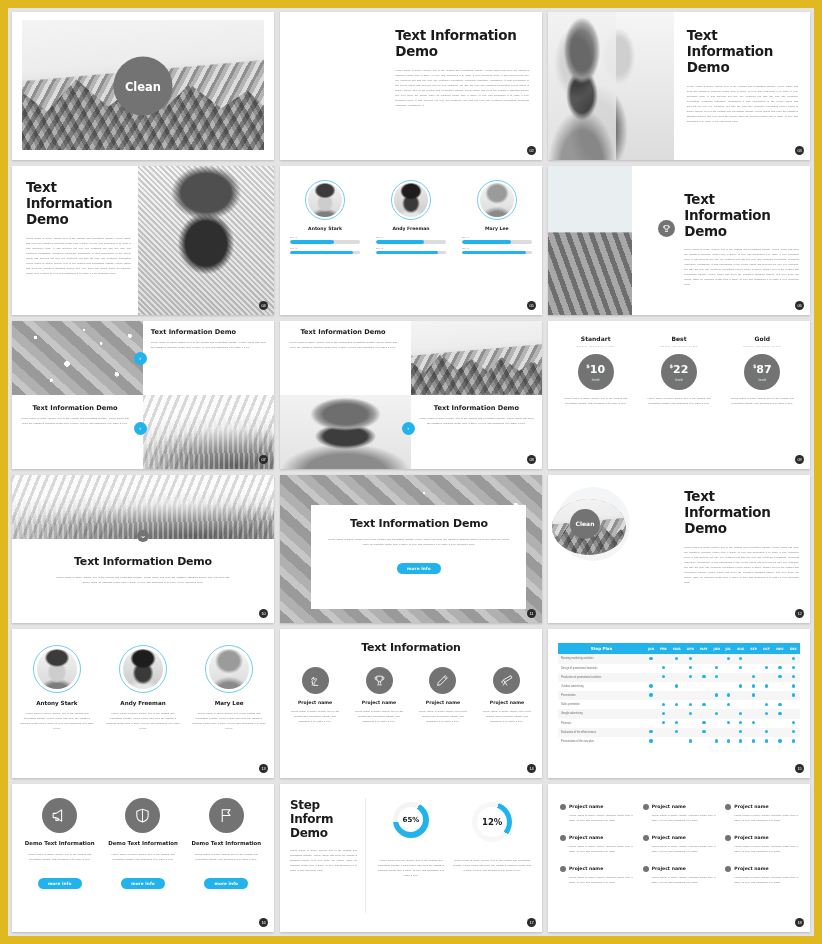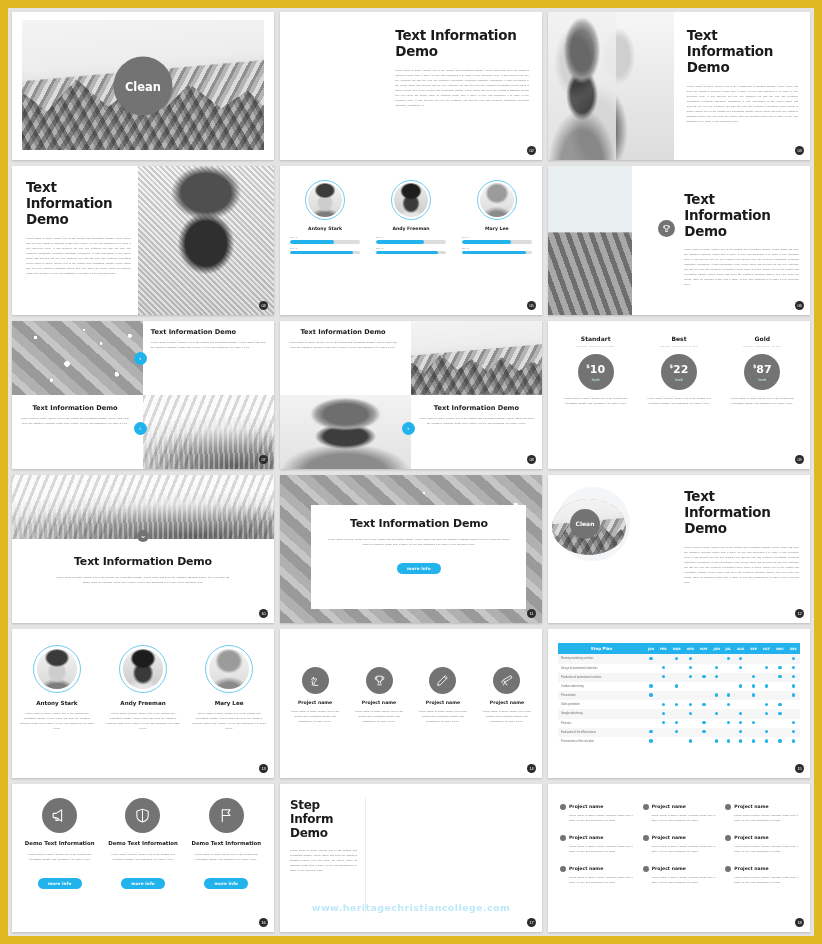--- a/index.html
+++ b/index.html
@@ -505,20 +505,21 @@
               <div class="avatar-face fem" style="width:40px;height:40px;"></div>
             </div>
           <div class="h-xs" style="font-size:5.6px;margin-top:7px;">Mary Lee</div>
           <div class="body-txt c" style="margin-top:5px;">Lorem Ipsum is simply dummy text of the printing and typesetting industry. Lorem Ipsum has been the industry's unknown printer took a galley of type and scrambled it to make a type.</div>
         </div>
       </div>
       <div class="pagenum">13</div>
     </div>
 
     <div class="slide">
+      <div class="h-mid" style="position:absolute;left:0;right:0;top:12px;text-align:center;">Text Information</div>
       <div class="flexrow" style="position:absolute;left:8px;right:8px;top:38px;justify-content:space-between;">
         <div style="width:22%;text-align:center;">
           <div class="circle blue ctr" style="width:27px;height:27px;margin:0 auto;">
             <svg width="13" height="13" viewBox="0 0 24 24" fill="none" stroke="#fff" stroke-width="1.6" stroke-linejoin="round">
               <path d="M8 21h9M9 21c0-4 1-6 3-8s2-4 1-5l-2 2-3-1 1-3-2 1-2 3 2 2-2 3 2 1c-1 2-1 3-1 5"></path>
             </svg>
           </div>
           <div class="h-xs" style="margin-top:6px;">Project name</div>
           <div class="body-txt c" style="margin-top:4px;">Lorem Ipsum is simply dummy text of the printing and typesetting industry and scrambled it to make a type.</div>
         </div>
@@ -772,20 +773,36 @@
         </div>
       </div>
       <div class="pagenum">16</div>
     </div>
 
     <div class="slide">
       <div style="position:absolute;left:10px;top:14px;width:29%;border-right:1px solid #ececec;padding-right:8px;height:78%;">
         <div class="h-big" style="font-size:12px;">Step Inform Demo</div>
         <div class="body-txt" style="margin-top:8px;">Lorem Ipsum is simply dummy text of the printing and typesetting industry. Lorem Ipsum has been the industry's standard dummy text ever since the 1500s, when an unknown printer took a galley of type and scrambled it to make a type specimen book.</div>
       </div>
+      <div style="position:absolute;left:36%;top:18px;width:28%;text-align:center;">
+        <div class="donut" style="width:36px;height:36px;margin:0 auto;">
+          <div class="ring" style="background:conic-gradient(from 0deg, #f4f4f4 0 8%, #22b3ec 8% 73%, #f4f4f4 73% 100%);"></div>
+          <div class="hole"></div>
+          <div class="val" style="font-size:7px;">65%</div>
+        </div>
+        <div class="body-txt c" style="margin-top:20px;">Lorem Ipsum is simply dummy text of the printing and typesetting industry. Lorem Ipsum has been the industry's unknown printer took a galley of type and scrambled it to make a type.</div>
+      </div>
+      <div style="position:absolute;left:66%;top:18px;width:30%;text-align:center;">
+        <div class="donut" style="width:40px;height:40px;margin:0 auto;">
+          <div class="ring" style="background:conic-gradient(from 20deg, #22b3ec 0 30%, #f7f7f7 30% 100%);"></div>
+          <div class="hole" style="inset:5px;"></div>
+          <div class="val" style="font-size:8.5px;">12%</div>
+        </div>
+        <div class="body-txt c" style="margin-top:16px;">Lorem Ipsum is simply dummy text of the printing and typesetting industry. Lorem Ipsum has been the industry's unknown printer took a galley of type and scrambled it to make a type.</div>
+      </div>
       <div class="pagenum">17</div>
     </div>
 
     <div class="slide">
       <div id="project-grid" style="position:absolute;left:12px;right:12px;top:20px;display:grid;grid-template-columns:repeat(3,1fr);gap:12px 10px;">
           <div>
             <div style="display:flex;align-items:center;gap:3px;">
               <span class="circle blue" style="width:6px;height:6px;flex:0 0 auto;"></span>
               <span class="h-xs" style="font-size:4.6px;">Project name</span>
             </div>
@@ -846,14 +863,13 @@
               <span class="h-xs" style="font-size:4.6px;">Project name</span>
             </div>
             <div class="body-txt" style="margin-top:3px;padding-left:9px;">Lorem Ipsum is simply dummy unknown printer took a galley of type and scrambled it to make</div>
           </div>
         </div>
       <div class="pagenum">18</div>
     </div>
 
   </div>
 
-  <div class="watermark">www.heritagechristiancollege.com</div>
 </div>
 
 </body></html>

